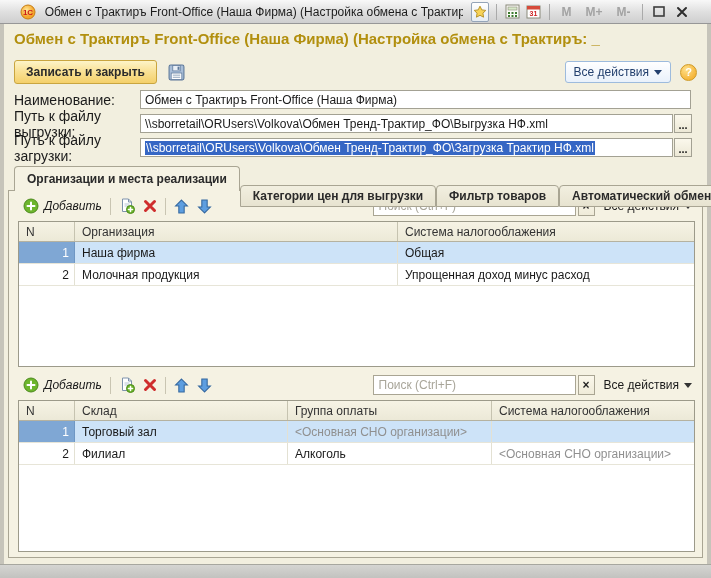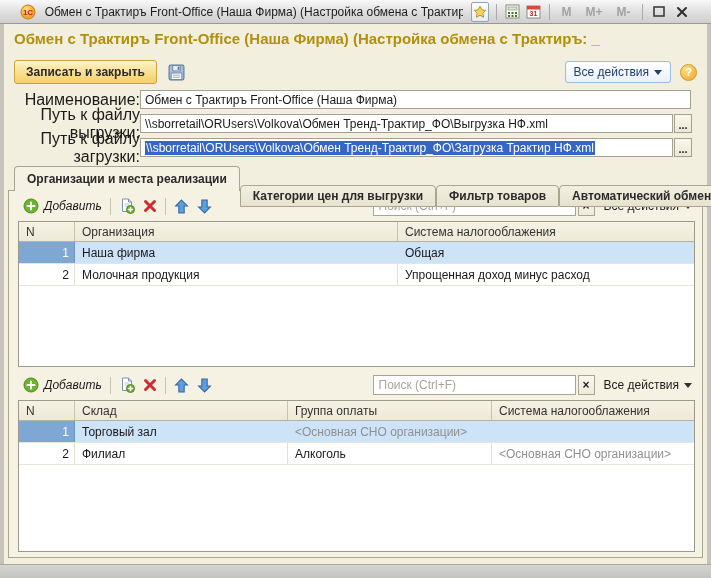--- a/index.html
+++ b/index.html
@@ -34,21 +34,21 @@
     border:1px solid transparent; border-radius:2px; }
   .btn-allactions-top { margin-left:auto; display:flex; align-items:center; gap:5px; padding:3px 8px;
     border:1px solid #9dbbdd; border-radius:3px; background:linear-gradient(#ffffff,#e9f1fb);
     color:#23406e; font-size:12px; }
   .tri-down-blue { width:0; height:0; border-left:4px solid transparent; border-right:4px solid transparent; border-top:5px solid #23406e; }
   .help-circle { margin-left:9px; width:17px; height:17px; border-radius:50%;
     background:radial-gradient(circle at 35% 30%, #ffe08a, #f6b63b 70%); border:1px solid #cf9a26;
     color:#fff; font-weight:bold; font-size:11px; display:flex; align-items:center; justify-content:center; }
 
   .field-row { position:absolute; left:10px; height:19px; display:flex; align-items:center; }
-  .field-row .lbl { width:126px; font-size:16px; color:#1a1a1a;text-align:right; }
+  .field-row .lbl { width:126px; font-size:14px; color:#1a1a1a; }
   .input { height:19px; border:1px solid #a3a193; background:#fff; font-size:12px;
     padding:2px 4px; white-space:nowrap; overflow:hidden; display:flex; align-items:center; }
   .w-name { width:551px; }
   .w-path { width:533px; }
   .sel-text { background:#3566c4; color:#fff; padding:0 1px; }
   .browse-btn { width:18px; height:19px; margin-left:1px; border:1px solid #a3a193;
     background:linear-gradient(#fbf8ec,#ece8d6); font-size:11px; font-weight:bold; line-height:8px;
     display:flex; align-items:flex-end; justify-content:center; padding-bottom:3px; }
 
   

